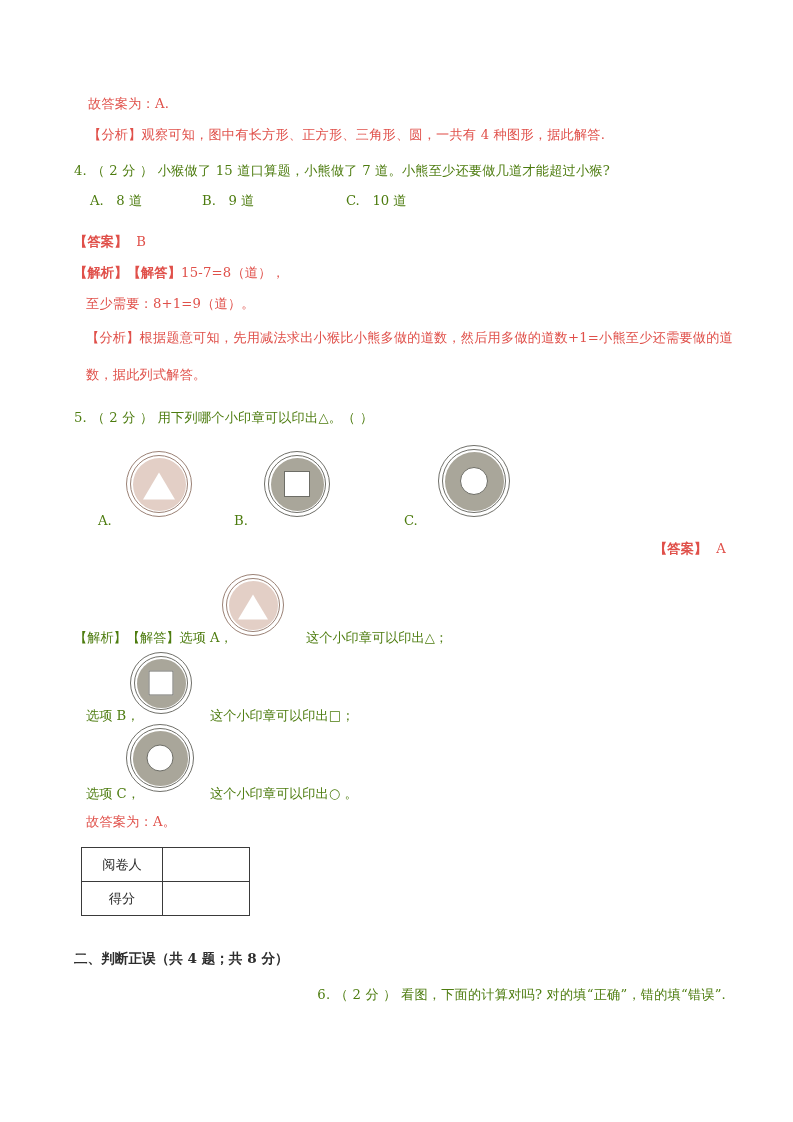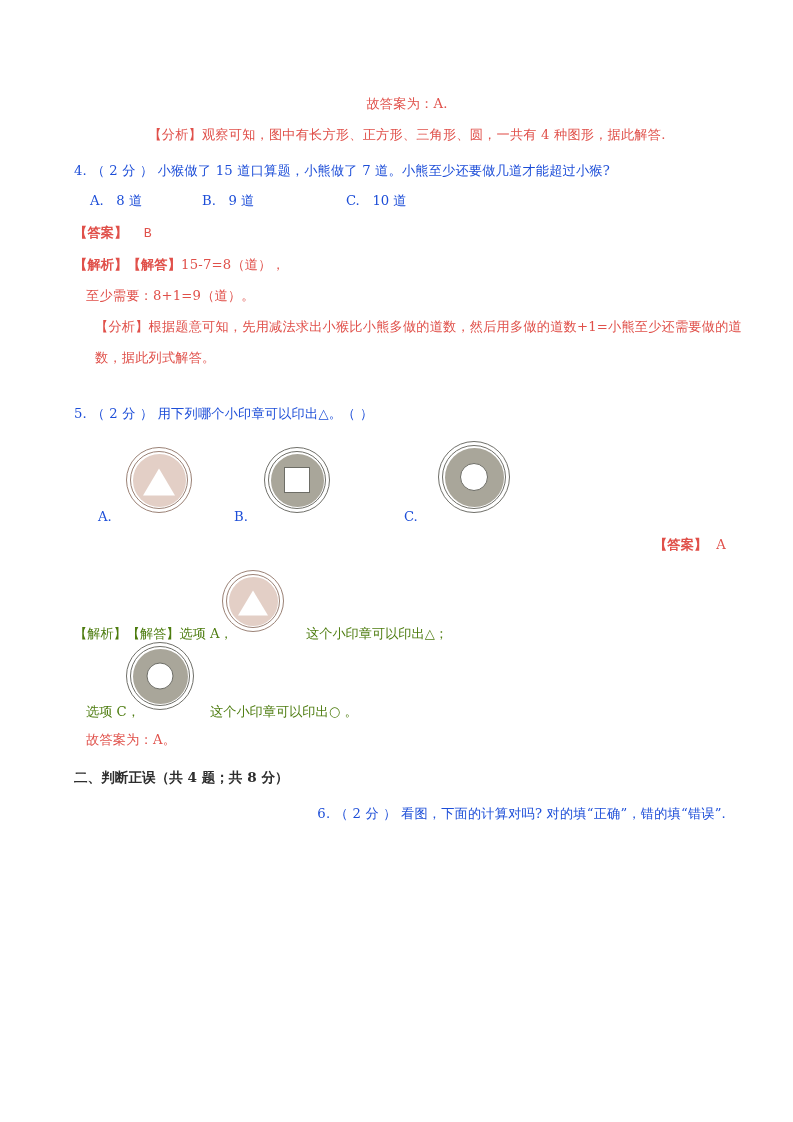--- a/index.html
+++ b/index.html
@@ -35,33 +35,31 @@
     white-space: nowrap;
     letter-spacing: .2px;
   }
   .red {
     color: #e0504a;
   }
   .redish {
     color: #4d7c0f;
   }
   .dark {
-    color: #1d4ed8;
+    color: #4d7c0f;
   }
   .indent {
     padding-left: 14px;
-    text-align: center;
   }
   .indent2 {
     padding-left: 12px;
   }
   .wrapline {
     white-space: normal;
-    line-height: 31px;
-    margin-left: 9px;
+    line-height: 37px;
   }
   .bold {
     font-weight: bold;
   }
   .sec-title {
     font-size: 13.6px;
     font-weight: bold;
     color: #2e2e2e;
     line-height: 30px;
   }
@@ -207,33 +205,33 @@
         &nbsp;&nbsp;<span>8 道</span>
       </span><span class="o opt-b">
         <span>B.</span>
         &nbsp;&nbsp;<span>9 道</span>
       </span><span class="o">
         <span>C.</span>
         &nbsp;&nbsp;<span>10 道</span>
       </span>
     </div>
 
-    <div class="line red" style="margin-top:2px;font-family:Liberation Mono, monospace;">
+    <div class="line red" style="margin-top:10px;">
       <span class="bold">【答案】</span>
       &nbsp;<span>B</span>
     </div>
 
     <div class="line red">
       <span class="bold">【解析】【解答】</span><span>15-7=8（道），</span>
     </div>
     <div class="line red indent2">至少需要：8+1=9（道）。</div>
 
     <div class="line red wrapline indent2" style="width:648px;">【分析】根据题意可知，先用减法求出小猴比小熊多做的道数，然后用多做的道数+1=小熊至少还需要做的道数，据此列式解答。</div>
 
-    <div class="line dark" style="margin-top:25px;">
+    <div class="line dark" style="margin-top:9px;">
       <span>5.</span>
       <span>（ 2 分 ）</span>
       <span>用下列哪个小印章可以印出△。（           ）</span>
     </div>
 
     <div class="stamp-row">
 
       <div class="stamp-item" style="left:24px; width:140px;">
         <span class="stamp-label dark">A.</span>
         <span class="stamp-img" style="left:28px;">
@@ -285,39 +283,63 @@
           <span class="ring-outer"></span>
           <span class="ring-inner"></span>
           <span class="face"></span>
           <span class="glyph glyph-triangle" style="border-left:15px solid transparent;border-right:15px solid transparent;border-bottom:25px solid #ffffff;margin-top:2px;"></span>
           <span class="glyph glyph-triangle" style="border-left:16px solid transparent;border-right:16px solid transparent;border-bottom:26px solid #8a7b70;margin-top:2px;z-index:-1;"></span>
         </span>
       </span>
       <span class="expl-text redish" style="left:232px;">这个小印章可以印出△；</span>
     </div>
 
+    <div class="expl-row" style="height:78px;">
+      <span class="expl-text redish" style="left:12px;">选项 B，</span>
+      <span class="expl-stamp" style="left:56px;">
+        <span class="stamp gray" style="width:62px;height:62px;">
+          <span class="ring-outer"></span>
+          <span class="ring-inner"></span>
+          <span class="face"></span>
+          <span class="glyph glyph-square" style="width:25px;height:25px;"></span>
+        </span>
+      </span>
+      <span class="expl-text redish" style="left:136px;">这个小印章可以印出□；</span>
+    </div>
 
     <div class="expl-row" style="height:78px;">
       <span class="expl-text redish" style="left:12px;">选项 C，</span>
       <span class="expl-stamp" style="left:52px;">
         <span class="stamp gray" style="width:68px;height:68px;">
           <span class="ring-outer"></span>
           <span class="ring-inner"></span>
           <span class="face"></span>
           <span class="glyph glyph-circle" style="width:27px;height:27px;"></span>
         </span>
       </span>
       <span class="expl-text redish" style="left:136px;">这个小印章可以印出○ 。</span>
     </div>
 
     <div class="line red indent2">故答案为：A。</div>
 
 
-
-    <div class="sec-title" style="margin-top:7px;">二、判断正误（共 4 题；共 8 分）</div>
+    <table class="grade-table">
+      <tbody>
+          <tr>
+        <td class="lbl">阅卷人</td>
+        <td class="val"></td>
+      </tr>
+      <tr>
+        <td class="lbl">得分</td>
+        <td class="val"></td>
+      </tr>
+    </tbody>
+      </table>
+
+    <div class="sec-title" style="margin-top:27px;">二、判断正误（共 4 题；共 8 分）</div>
 
     <div class="line dark" style="margin-top:6px;text-align:right;">
       <span>6.</span>
       <span>（ 2 分 ）</span>
       <span>看图，下面的计算对吗? 对的填“正确”，错的填“错误”.</span>
     </div>
 
   </div>
 </div>
 

